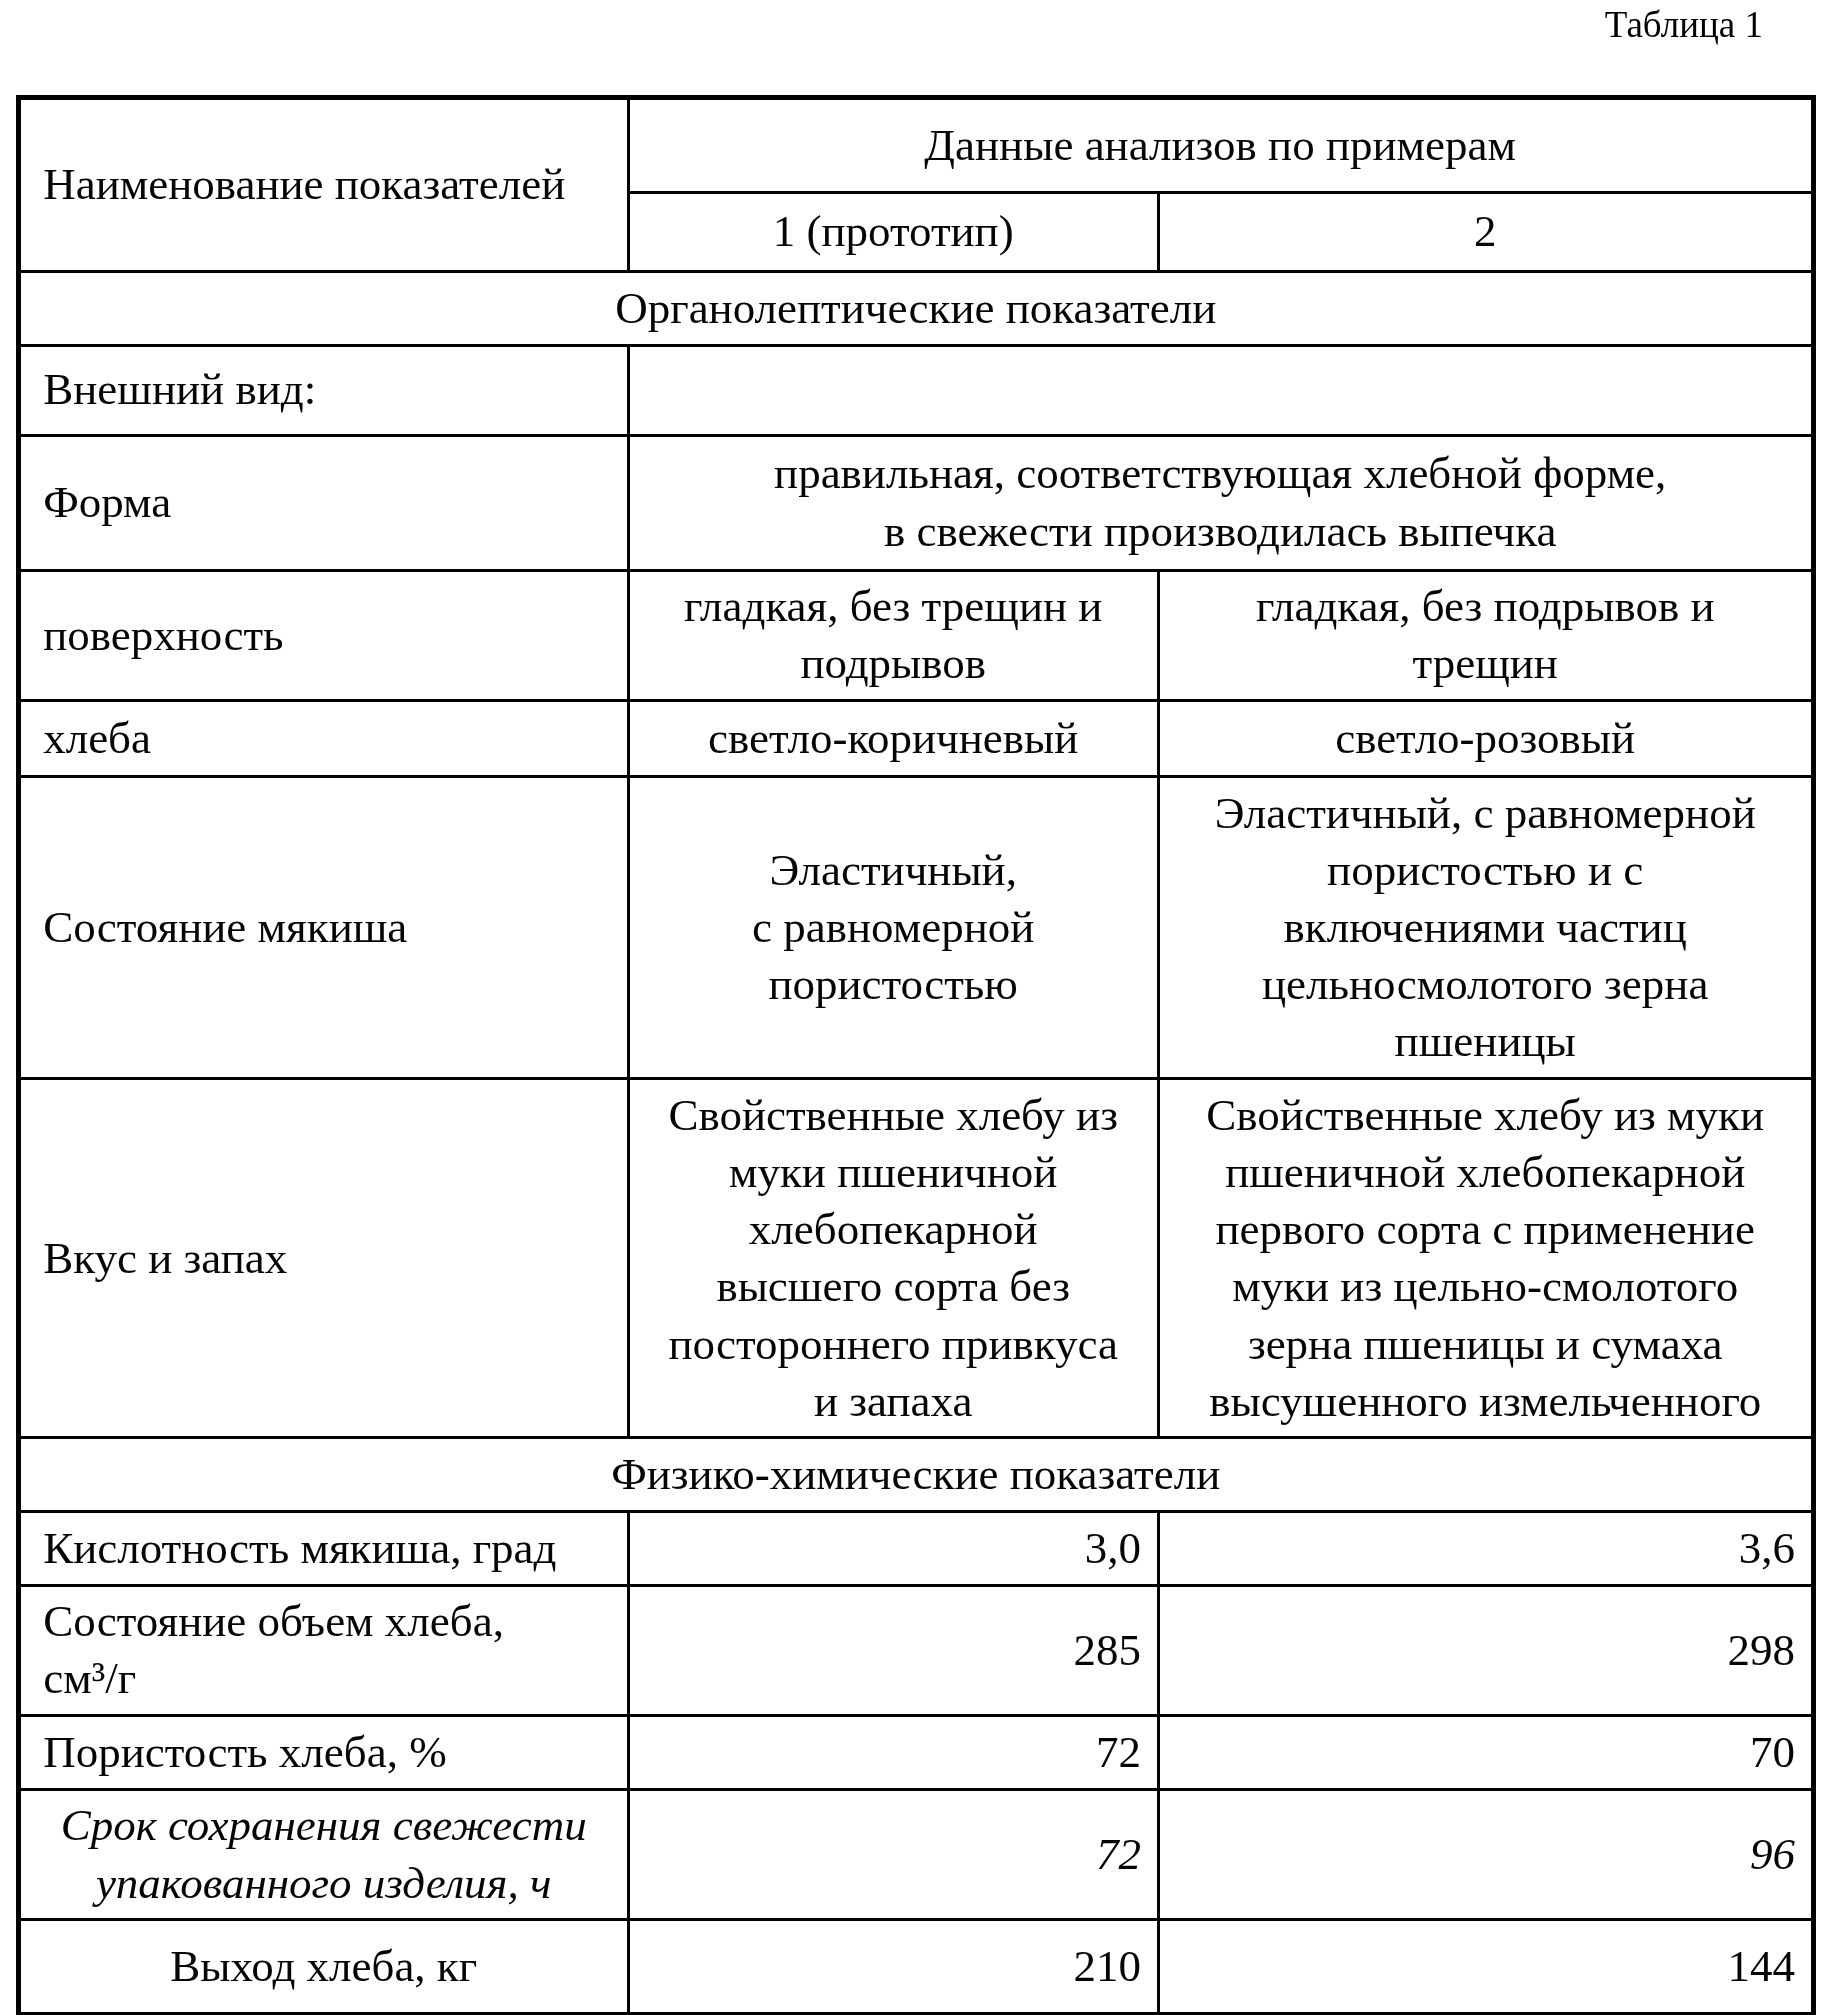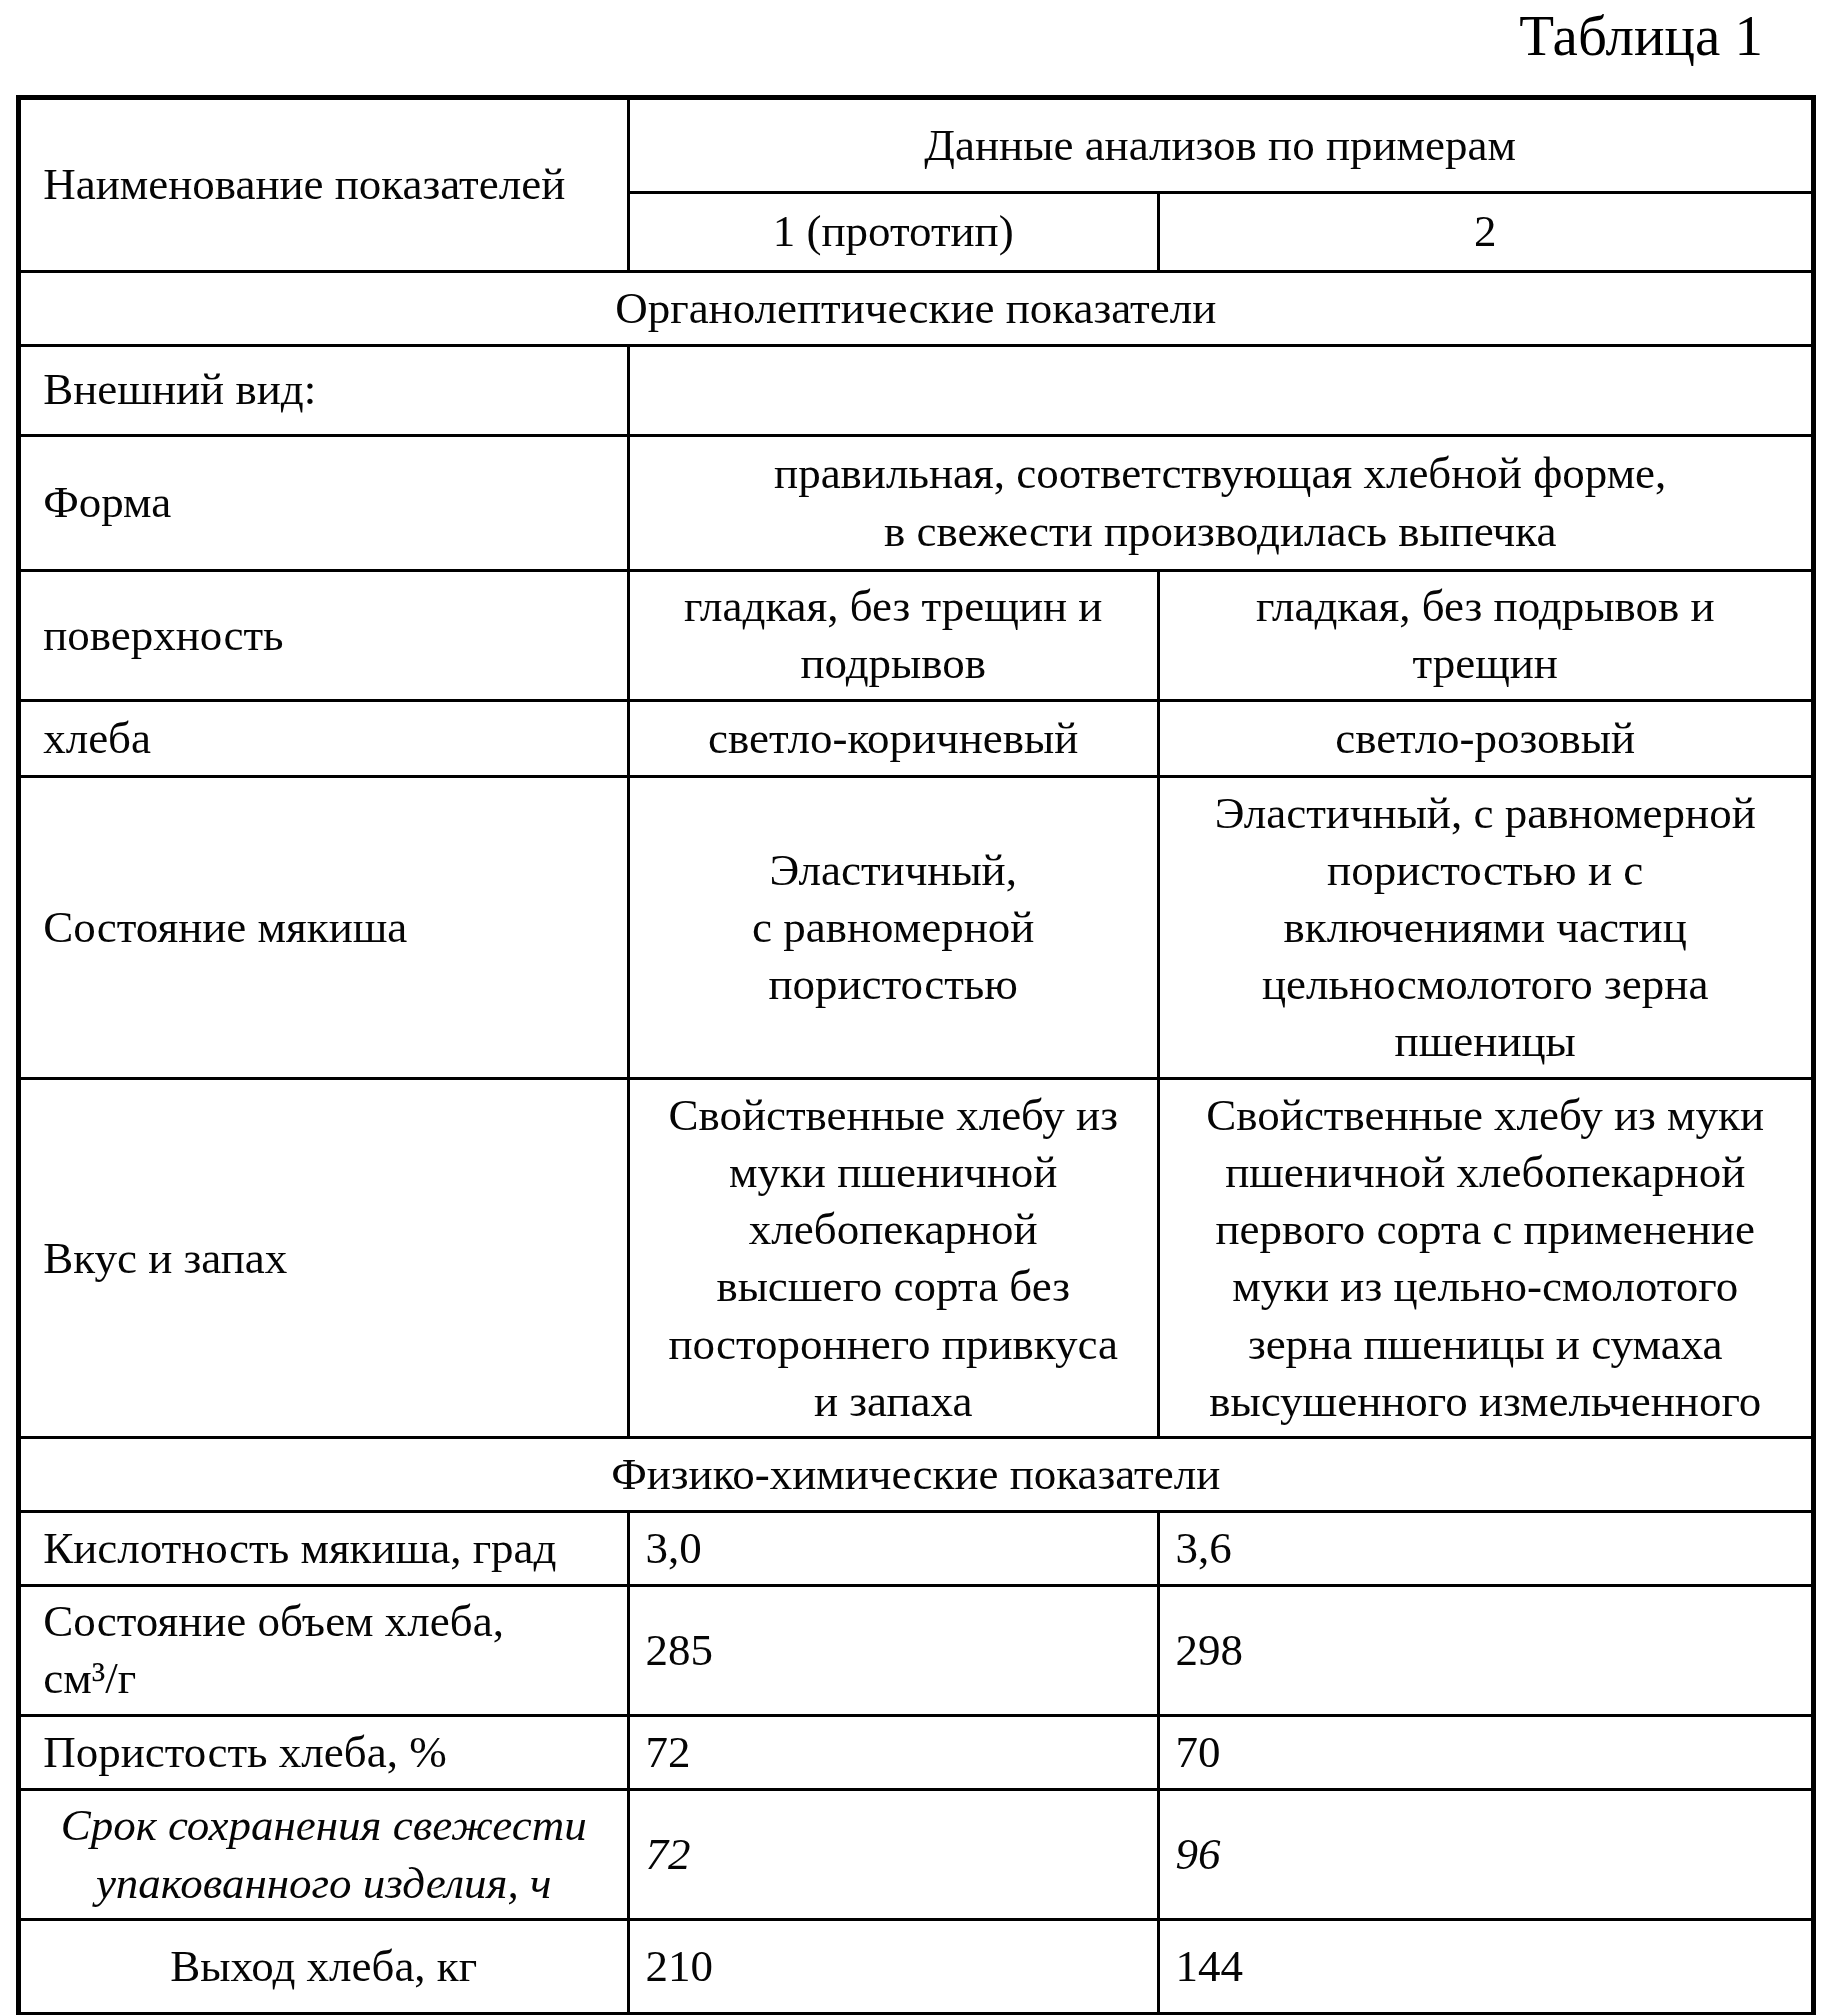--- a/index.html
+++ b/index.html
@@ -14,21 +14,21 @@
     font-family: "Liberation Serif", "DejaVu Serif", serif;
     color: #050505;
     overflow: hidden;
   }
   .doc-title {
     position: absolute;
     top: 4.5px;
     left: 0;
     width: 1763px;
     text-align: right;
-    font-size: 57px;
+    font-size: 37px;
     line-height: 1.1;
     color: #000;
     white-space: nowrap;
   }
   table.main {
     position: absolute;
     left: 15.7px;
     top: 95px;
     width: 1795px;
     border-collapse: collapse;
@@ -49,21 +49,21 @@
     overflow: hidden;
   }
   td.lbl {
     text-align: left;
     padding-left: 22.5px;
   }
   td.section {
     text-align: center;
   }
   td.num {
-    text-align: left;
+    text-align: right;
     margin-left: 12px;
   }
 </style>
 </head>
 <body>
 
 <div class="doc-title">Таблица 1</div>
 
 <table class="main">
   <colgroup>

